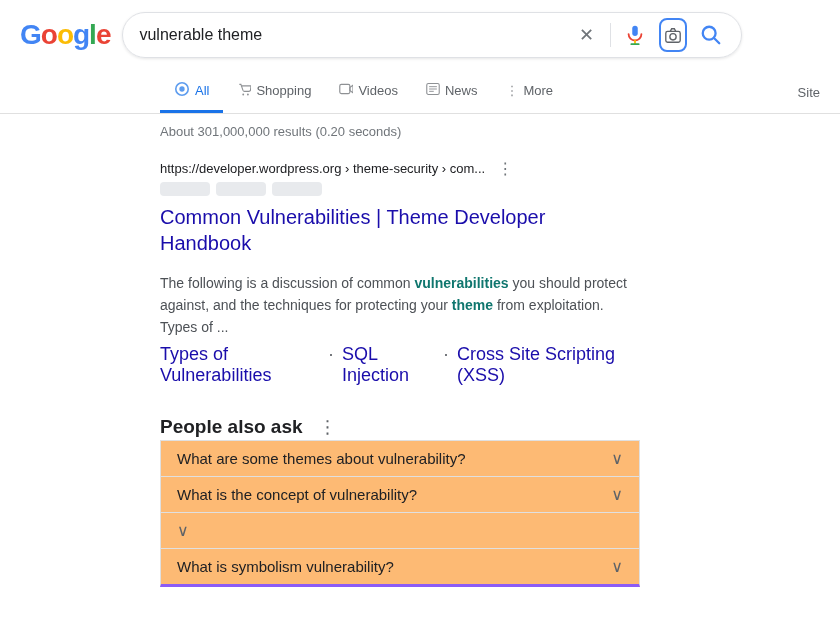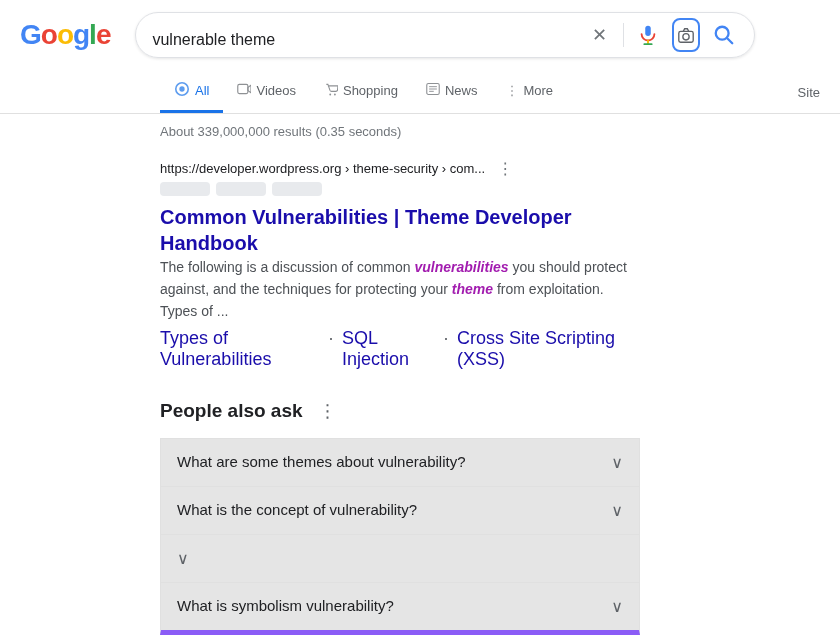--- a/index.html
+++ b/index.html
@@ -8,39 +8,39 @@
       background: #fff;
       color: #202124;
       font-size: 14px;
     }
 
     
     .header {
       display: flex;
       align-items: center;
       padding: 12px 20px 0 20px;
-      gap: 25px;
+      gap: 12px;
     }
 
     .google-logo {
       font-size: 28px;
       font-weight: bold;
       letter-spacing: -1px;
       flex-shrink: 0;
     }
     .google-logo span:nth-child(1) { color: #4285F4; }
     .google-logo span:nth-child(2) { color: #EA4335; }
     .google-logo span:nth-child(3) { color: #FBBC05; }
     .google-logo span:nth-child(4) { color: #4285F4; }
     .google-logo span:nth-child(5) { color: #34A853; }
     .google-logo span:nth-child(6) { color: #EA4335; }
 
     .search-bar {
       display: flex;
-      align-items: flex-end;
+      align-items: center;
       border: 1px solid #dfe1e5;
       border-radius: 24px;
       padding: 8px 16px;
       flex: 1;
       max-width: 620px;
       box-shadow: 0 1px 3px rgba(0,0,0,0.1);
       gap: 10px;
     }
 
     .search-input-text {
@@ -177,34 +177,34 @@
       background: #e8eaed;
       border-radius: 4px;
       width: 50px;
       height: 14px;
       display: inline-block;
     }
 
     .result-title {
       font-size: 20px;
       color: #1a0dab;
-      font-weight: bold;
-      cursor: pointer;
-      margin-bottom: 0;
+      font-weight: normal;
+      cursor: pointer;
+      margin-bottom: 16px;
       line-height: 1.3;
     }
 
     .result-desc {
       font-size: 14px;
       color: #4d5156;
       line-height: 1.58;
       margin-bottom: 6px;
     }
 
-    .result-desc strong { color: #a21caf; font-weight: bold; font-style: italic; }
+    .result-desc strong { color: #0f766e; font-weight: bold; }
 
     .result-links {
       display: flex;
       gap: 8px;
       font-size: 18px;
     }
 
     .result-link {
       color: #1a0dab;
       cursor: pointer;
@@ -218,48 +218,48 @@
     
     .paa-section {
       padding: 20px 160px;
       max-width: 800px;
     }
 
     .paa-header {
       display: flex;
       align-items: center;
       gap: 16px;
-      margin-bottom: 16px;
+      margin-bottom: 2px;
     }
 
     .paa-title {
       font-size: 19px;
       color: #202124;
       font-weight: bold;
     }
 
     .paa-dots {
       color: #5f6368;
       font-size: 18px;
       cursor: pointer;
     }
 
     .paa-item {
       border: 1px solid #e0e0e0;
       border-bottom: none;
-      padding: 14px 16px;
+      padding: 8px 16px;
       display: flex;
       justify-content: space-between;
-      align-items: flex-start;
-      cursor: pointer;
-      background: #e5e5e5;
+      align-items: center;
+      cursor: pointer;
+      background: #fdba74;
     }
 
     .paa-item:last-child {
-      border-bottom: 5px solid #8b5cf6;
+      border-bottom: 3px solid #8b5cf6;
     }
 
     .paa-question {
       font-size: 15px;
       color: #202124;
     }
 
     .chevron-down {
       color: #5f6368;
       font-size: 16px;
@@ -316,56 +316,56 @@
       <svg viewBox="0 0 18 18" width="16" height="16">
           <circle cx="9" cy="9" r="7" fill="none" stroke="#1a73e8" stroke-width="1.8"></circle>
           <circle cx="9" cy="9" r="3" fill="#1a73e8"></circle>
         </svg>
     </span>
     <span>All</span>
   </a>
   <a class="nav-tab">
     <span class="tab-icon">
       <svg viewBox="0 0 18 18" width="14" height="14">
-          <rect x="1" y="3" width="13" height="12" rx="2" fill="none" stroke="#5f6368" stroke-width="1.5"></rect>
-          <path d="M14 7l4-3v10l-4-3z" fill="none" stroke="#5f6368" stroke-width="1.5"></path>
+          <path d="M3 3h2l2.7 7.8a2 2 0 0 0 1.9 1.2h5.8a2 2 0 0 0 1.9-1.4L18 5H5" fill="none" stroke="#5f6368" stroke-width="1.4"></path>
+          <circle cx="8" cy="16" r="1.2" fill="#5f6368"></circle>
+          <circle cx="14" cy="16" r="1.2" fill="#5f6368"></circle>
         </svg>
     </span>
-    <span>Videos</span>
+    <span>Shopping</span>
   </a>
   <a class="nav-tab">
     <span class="tab-icon">
       <svg viewBox="0 0 18 18" width="14" height="14">
-          <path d="M3 3h2l2.7 7.8a2 2 0 0 0 1.9 1.2h5.8a2 2 0 0 0 1.9-1.4L18 5H5" fill="none" stroke="#5f6368" stroke-width="1.4"></path>
-          <circle cx="8" cy="16" r="1.2" fill="#5f6368"></circle>
-          <circle cx="14" cy="16" r="1.2" fill="#5f6368"></circle>
+          <rect x="1" y="3" width="13" height="12" rx="2" fill="none" stroke="#5f6368" stroke-width="1.5"></rect>
+          <path d="M14 7l4-3v10l-4-3z" fill="none" stroke="#5f6368" stroke-width="1.5"></path>
         </svg>
     </span>
-    <span>Shopping</span>
+    <span>Videos</span>
   </a>
   <a class="nav-tab">
     <span class="tab-icon">
       <svg viewBox="0 0 18 18" width="14" height="14">
           <rect x="1" y="2" width="16" height="14" rx="2" fill="none" stroke="#5f6368" stroke-width="1.4"></rect>
           <line x1="4" y1="6" x2="14" y2="6" stroke="#5f6368" stroke-width="1.2"></line>
           <line x1="4" y1="9" x2="14" y2="9" stroke="#5f6368" stroke-width="1.2"></line>
           <line x1="4" y1="12" x2="10" y2="12" stroke="#5f6368" stroke-width="1.2"></line>
         </svg>
     </span>
     <span>News</span>
   </a>
   <a class="nav-tab">
     <span class="tab-icon">⋮</span>
     <span>More</span>
   </a>
   <div class="nav-tools">Site</div>
 </nav>
 
 <div class="results-info">
-  <span>About 339,000,000 results (0.35 seconds)</span>
+  <span>About 301,000,000 results (0.20 seconds)</span>
 </div>
 
 <div class="result-container">
   <div class="result-url">
     <span class="result-url-text">https://developer.wordpress.org › theme-security › com...</span>
     <span class="result-menu-dots">⋮</span>
   </div>
   <div class="result-breadcrumbs">
     <span class="breadcrumb-chip"></span>
     <span class="breadcrumb-chip"></span>

